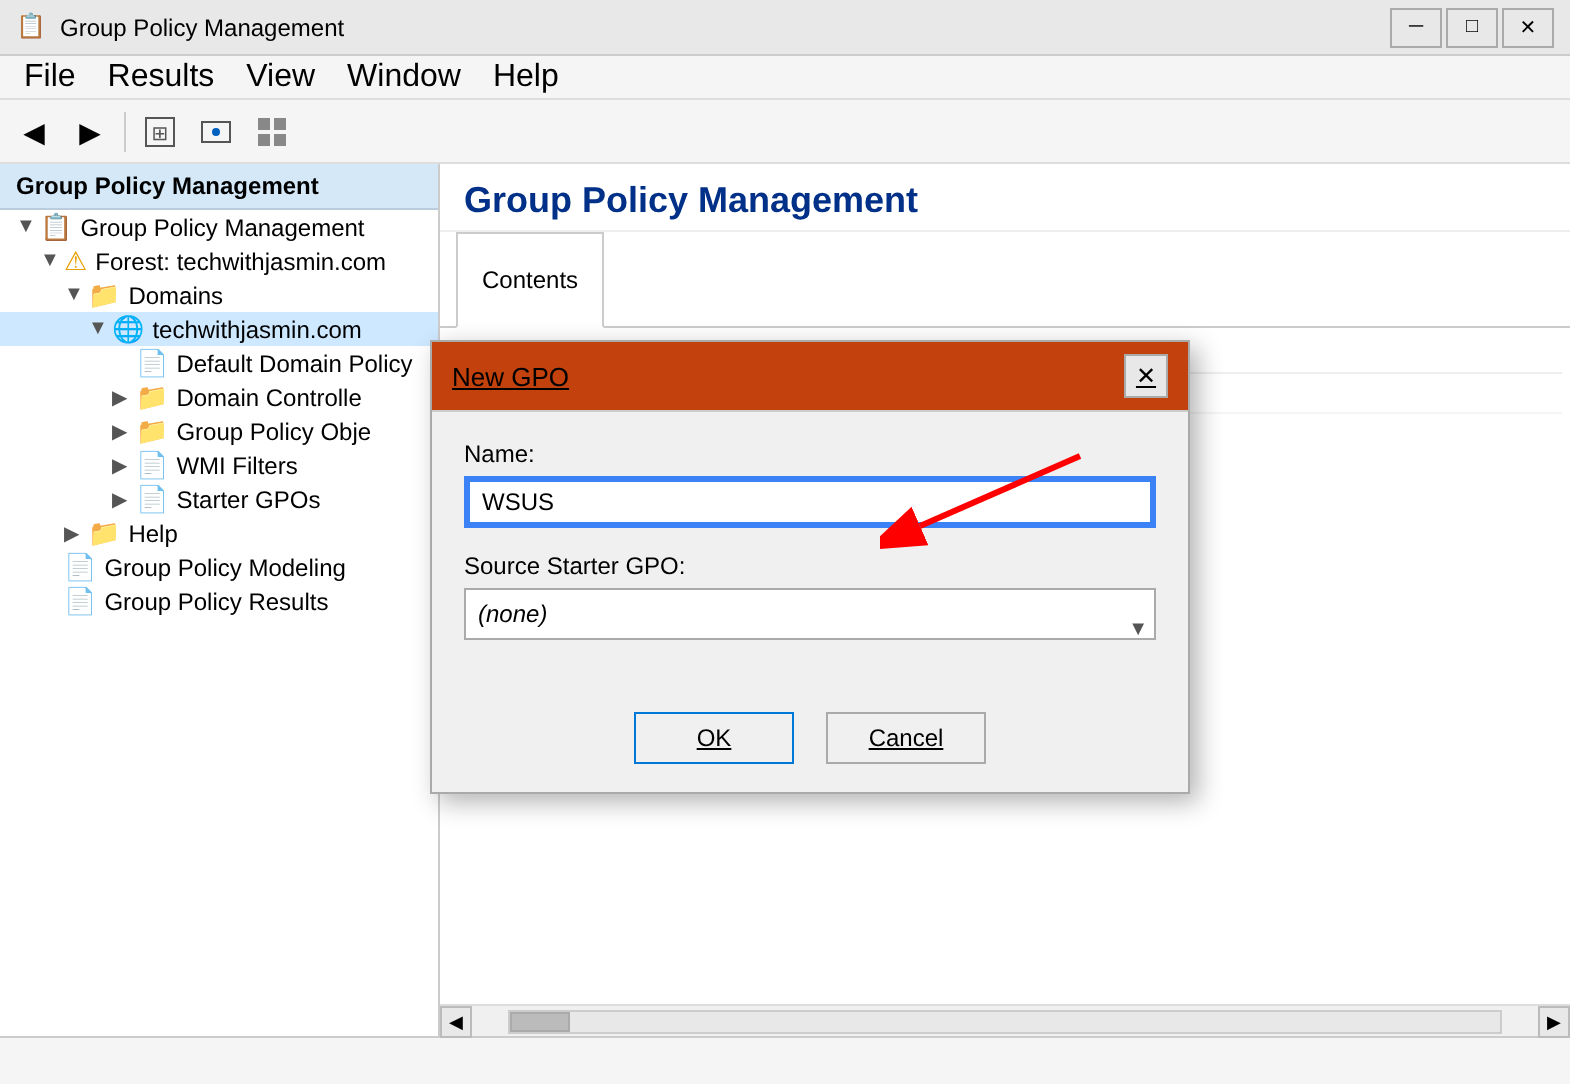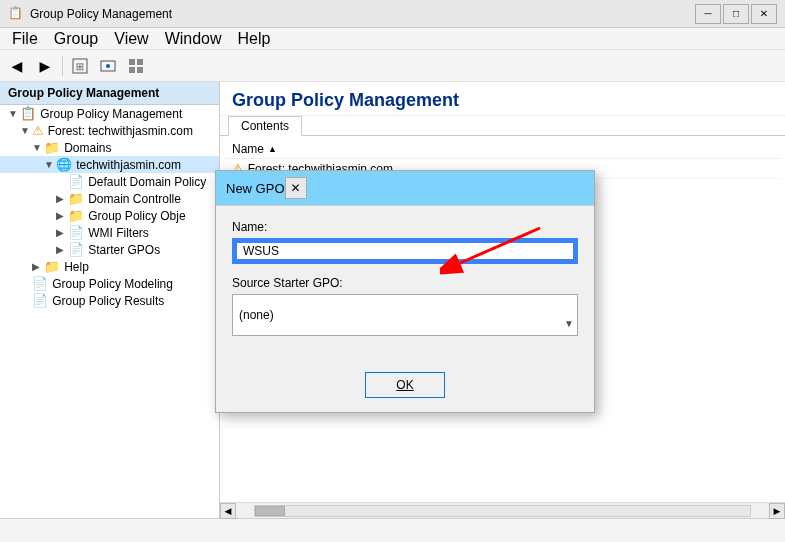--- a/index.html
+++ b/index.html
@@ -153,21 +153,21 @@
       font-weight: bold;
       color: #003087;
       border-bottom: 1px solid #eee;
     }
     .tab-bar {
       display: flex;
       border-bottom: 1px solid #ccc;
       padding: 0 8px;
     }
     .tab {
-      padding: 2px 12px;
+      padding: 16px 12px;
       cursor: pointer;
       border: 1px solid transparent;
       border-bottom: none;
       font-size: 12px;
       margin-right: 2px;
     }
     .tab.active {
       border-color: #ccc;
       background: white;
       margin-bottom: -1px;
@@ -251,27 +251,29 @@
       position: absolute;
       top: 170px;
       left: 215px;
       width: 380px;
       background: #f0f0f0;
       border: 1px solid #aaa;
       box-shadow: 4px 4px 12px rgba(0,0,0,0.3);
       z-index: 20;
     }
     .dialog-titlebar {
-      background: #7dd3fc;
+      background: #c2410c;
       padding: 6px 10px;
       display: flex;
       align-items: center;
+      justify-content: space-between;
       border-bottom: 1px solid #ccc;
       font-size: 13px;
       font-weight: 500;
+      text-decoration: underline;
     }
     .dialog-close-btn {
       width: 22px;
       height: 22px;
       background: #e8e8e8;
       border: 1px solid #aaa;
       cursor: pointer;
       display: flex;
       align-items: center;
       justify-content: center;
@@ -283,39 +285,40 @@
     .dialog-field-label {
       font-size: 12px;
       margin-bottom: 4px;
       display: flex;
       align-items: center;
       gap: 6px;
     }
     .dialog-input {
       width: 100%;
       height: 26px;
-      border: 5px solid #3b82f6;
+      border: 3px solid #3b82f6;
       padding: 2px 6px;
       font-size: 12px;
       outline: none;
       margin-bottom: 12px;
       background: white;
     }
     .dialog-select {
       width: 100%;
-      height: 42px;
+      height: 26px;
       border: 1px solid #aaa;
       padding: 2px 6px;
       font-size: 12px;
       outline: none;
       background: white;
       margin-bottom: 16px;
       appearance: none;
       -webkit-appearance: none;
       position: relative;
+      font-style: italic;
     }
     .select-wrapper {
       position: relative;
       margin-bottom: 16px;
     }
     .select-arrow {
       position: absolute;
       right: 4px;
       top: 50%;
       transform: translateY(-50%);
@@ -366,21 +369,21 @@
   <span class="title-bar-title">Group Policy Management</span>
   <div class="title-bar-controls">
     <button class="title-bar-btn">─</button>
     <button class="title-bar-btn">□</button>
     <button class="title-bar-btn close">✕</button>
   </div>
 </div>
 
 <div class="menu-bar">
   <span class="menu-item">File</span>
-  <span class="menu-item">Group</span>
+  <span class="menu-item">Results</span>
   <span class="menu-item">View</span>
   <span class="menu-item">Window</span>
   <span class="menu-item">Help</span>
 </div>
 
 <div class="toolbar">
   <button class="toolbar-btn">◀</button>
   <button class="toolbar-btn">▶</button>
   <div class="toolbar-separator"></div>
   <button class="toolbar-btn" style="font-size:12px;">
@@ -522,20 +525,21 @@
       <span>Source Starter GPO:</span>
     </div>
     <div class="select-wrapper">
       <select class="dialog-select">
         <option>(none)</option>
       </select>
       <span class="select-arrow">▼</span>
     </div>
     <div class="dialog-buttons">
       <button class="dialog-btn primary">OK</button>
+      <button class="dialog-btn">Cancel</button>
     </div>
   </div>
 </div>
 
 <svg class="red-arrow" width="120" height="60" viewBox="0 0 120 60">
   <defs>
     <marker id="arrowhead" markerWidth="10" markerHeight="7" refX="0" refY="3.5" orient="auto">
       <polygon points="0 0, 10 3.5, 0 7" fill="red"></polygon>
     </marker>
   </defs>

